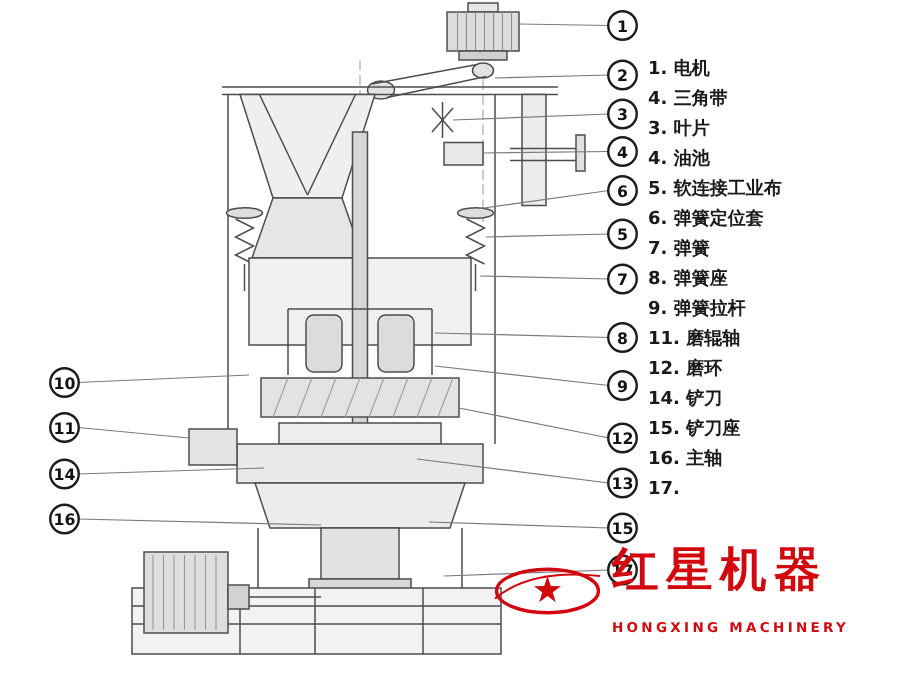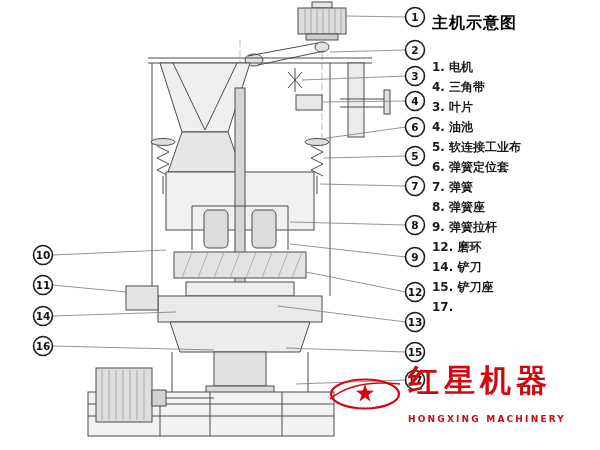--- a/index.html
+++ b/index.html
@@ -231,34 +231,35 @@
           <text class="co" x="43" y="320" text-anchor="middle">14</text>
         </g>
       <g>
           <circle cx="43" cy="346" r="9.5" fill="#fff" stroke="#1c1c1c" stroke-width="1.6"></circle>
           <text class="co" x="43" y="350" text-anchor="middle">16</text>
         </g>
     </g>
   </svg>
 
   <div class="legend">
-    <div class="legend-title">主机示意图</div>
     <ul class="legend-list">
       <li>1. 电机</li>
       <li>4. 三角带</li>
       <li>3. 叶片</li>
       <li>4. 油池</li>
       <li>5. 软连接工业布</li>
       <li>6. 弹簧定位套</li>
       <li>7. 弹簧</li>
       <li>8. 弹簧座</li>
       <li>9. 弹簧拉杆</li>
+      <li>11. 磨辊轴</li>
       <li>12. 磨环</li>
       <li>14. 铲刀</li>
       <li>15. 铲刀座</li>
+      <li>16. 主轴</li>
       <li>17.</li>
     </ul>
   </div>
 
   <div class="watermark">
     <svg width="74" height="46" viewBox="0 0 74 46">
       <ellipse cx="37" cy="23" rx="34" ry="14.5" fill="none" stroke="#d2080f" stroke-width="2.2"></ellipse>
       <path d="M2,28 Q26,8 72,13" fill="none" stroke="#d2080f" stroke-width="1.4"></path>
       <polygon fill="#d2080f" points="37,13 39.2,19.6 46,19.8 40.5,23.9 42.5,30.5 37,26.4 31.5,30.5 33.5,23.9 28,19.8 34.8,19.6"></polygon>
     </svg>

